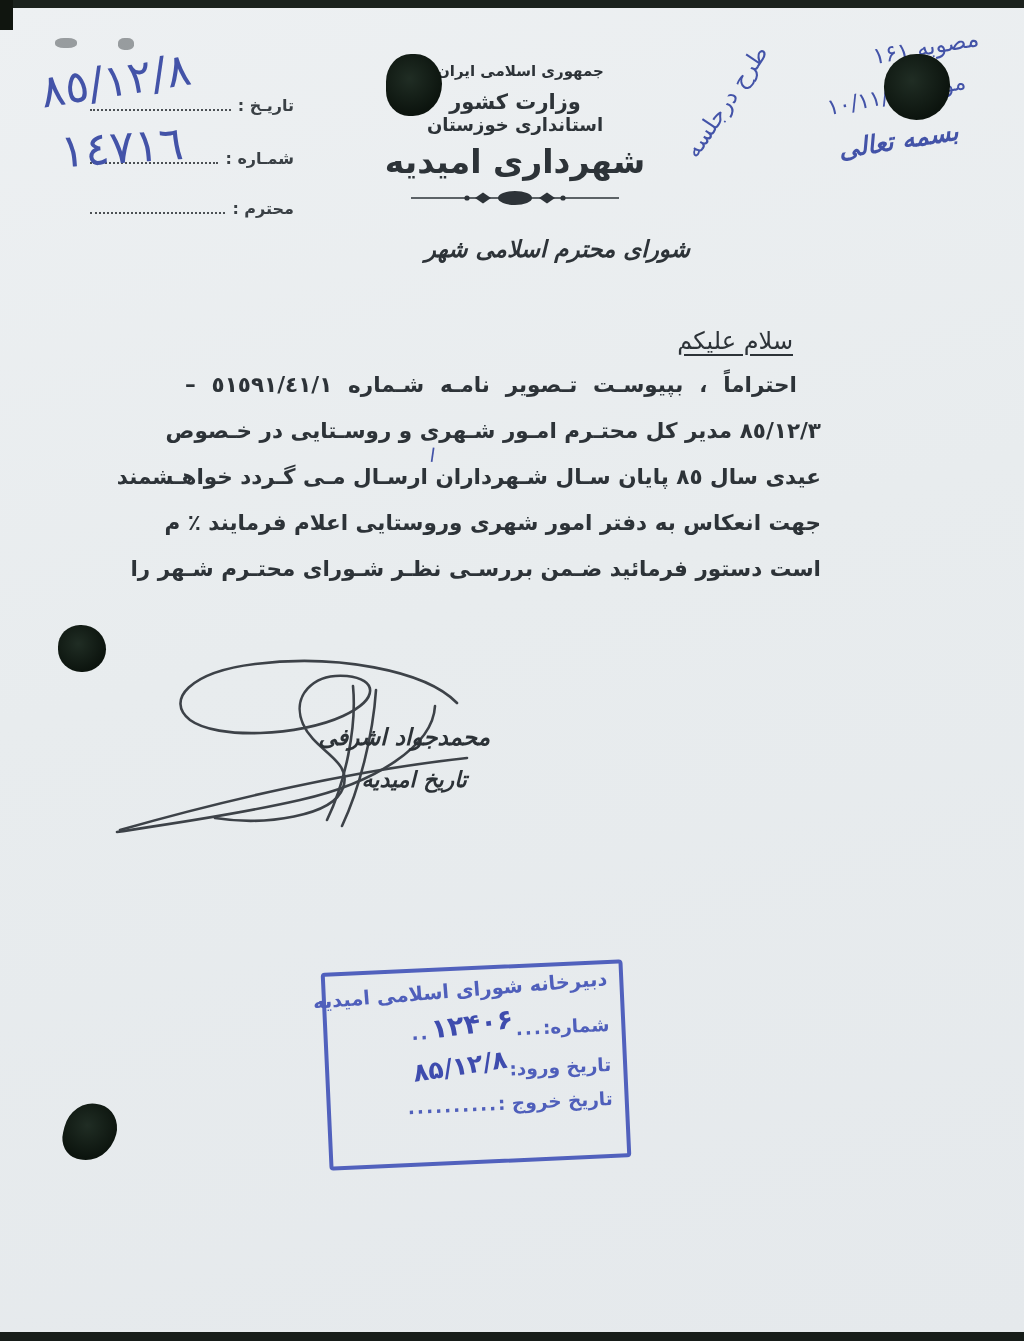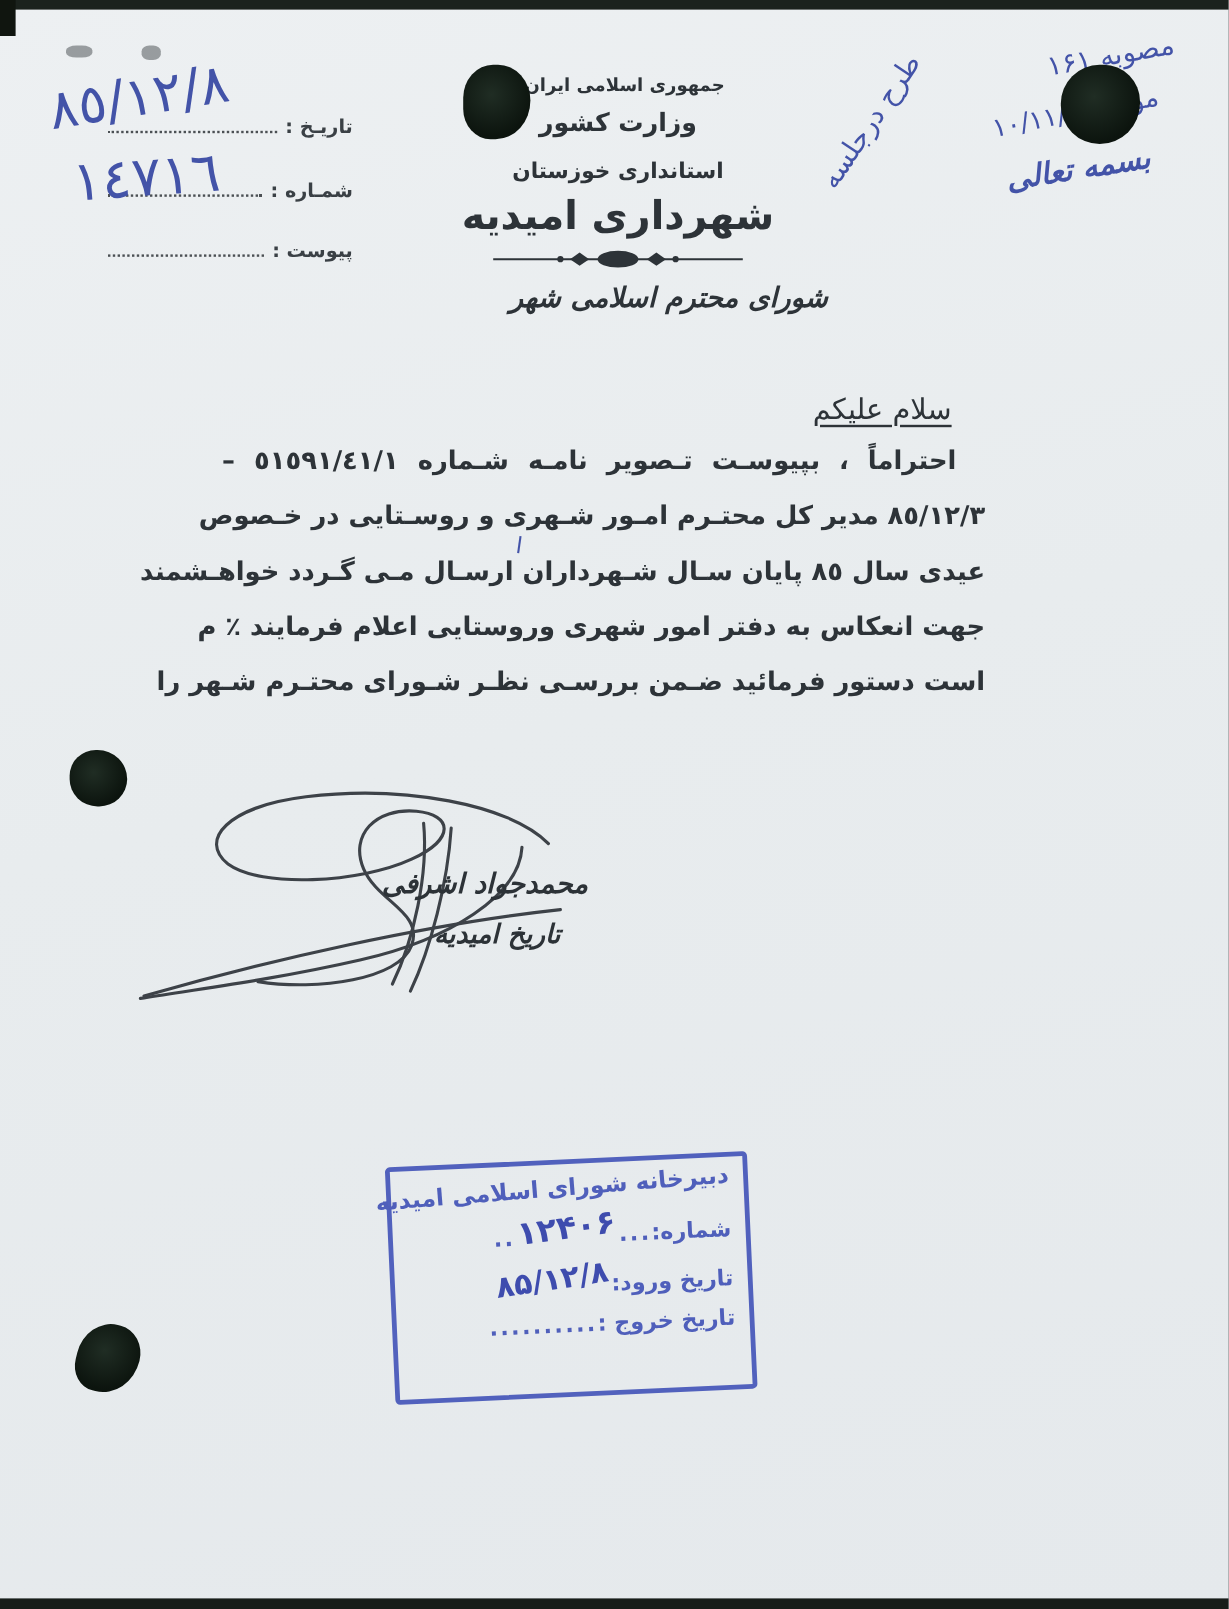--- a/index.html
+++ b/index.html
@@ -11,21 +11,21 @@
   .abs{position:absolute;}
   
   .edge-top{left:0;top:0;width:1024px;height:8px;background:#1b221d;}
   .edge-bottom{left:0;top:1332px;width:1024px;height:9px;background:#171d19;}
   .corner-tl{left:0;top:0;width:13px;height:30px;background:#10150f;}
   .speck{background:#6a6f72;opacity:.65;border-radius:40%;}
   
   .hdr{left:315px;top:62px;width:400px;text-align:center;font-weight:bold;}
   .hdr .l1{font-size:15px;letter-spacing:1px;}
   .hdr .l2{font-size:21px;margin-top:10px;}
-  .hdr .l3{font-size:18px;margin-top:18px;}
+  .hdr .l3{font-size:18px;margin-top:0;}
   .hdr .l4{font-size:33px;margin-top:7px;letter-spacing:2px;}
   .ornament{margin:8px auto 0 auto;display:block;}
   
   .meta-row{left:88px;width:206px;display:flex;align-items:flex-end;font-size:16px;font-weight:bold;color:#3a4045;letter-spacing:1px;}
   .meta-row .dots{flex:1;border-bottom:2px dotted #4b5054;margin:0 7px 4px 2px;height:12px;}
   
   .hw{color:#4353a8;white-space:nowrap;}
   .hw-date{left:40px;top:54px;font-size:45px;transform:rotate(-9deg);letter-spacing:4px;}
   .hw-number{left:60px;top:120px;font-size:46px;transform:rotate(-4deg);letter-spacing:3px;}
   .note-res{left:872px;top:34px;font-size:23px;transform:rotate(-10deg);}
@@ -92,21 +92,21 @@
 
   <div class="abs meta-row" style="top:96px;">
     <span>تاریـخ :</span>
     <span class="dots"></span>
   </div>
   <div class="abs meta-row" style="top:149px;">
     <span>شمـاره :</span>
     <span class="dots"></span>
   </div>
   <div class="abs meta-row" style="top:199px;">
-    <span>پیوست :</span>
+    <span>محترم :</span>
     <span class="dots"></span>
   </div>
   <div class="abs hw hw-date">٨٥/١٢/٨</div>
   <div class="abs hw hw-number">١٤٧١٦</div>
 
   <div class="abs hw note-res">مصوبه ۱۶۱</div>
   <div class="abs hw note-dated">مورخ ۱۰/۱۱/۸۵</div>
   <div class="abs blob blob-tr"></div>
   <div class="abs hw note-bism">بسمه تعالی</div>
   <div class="abs hw note-diag">طرح درجلسه</div>

